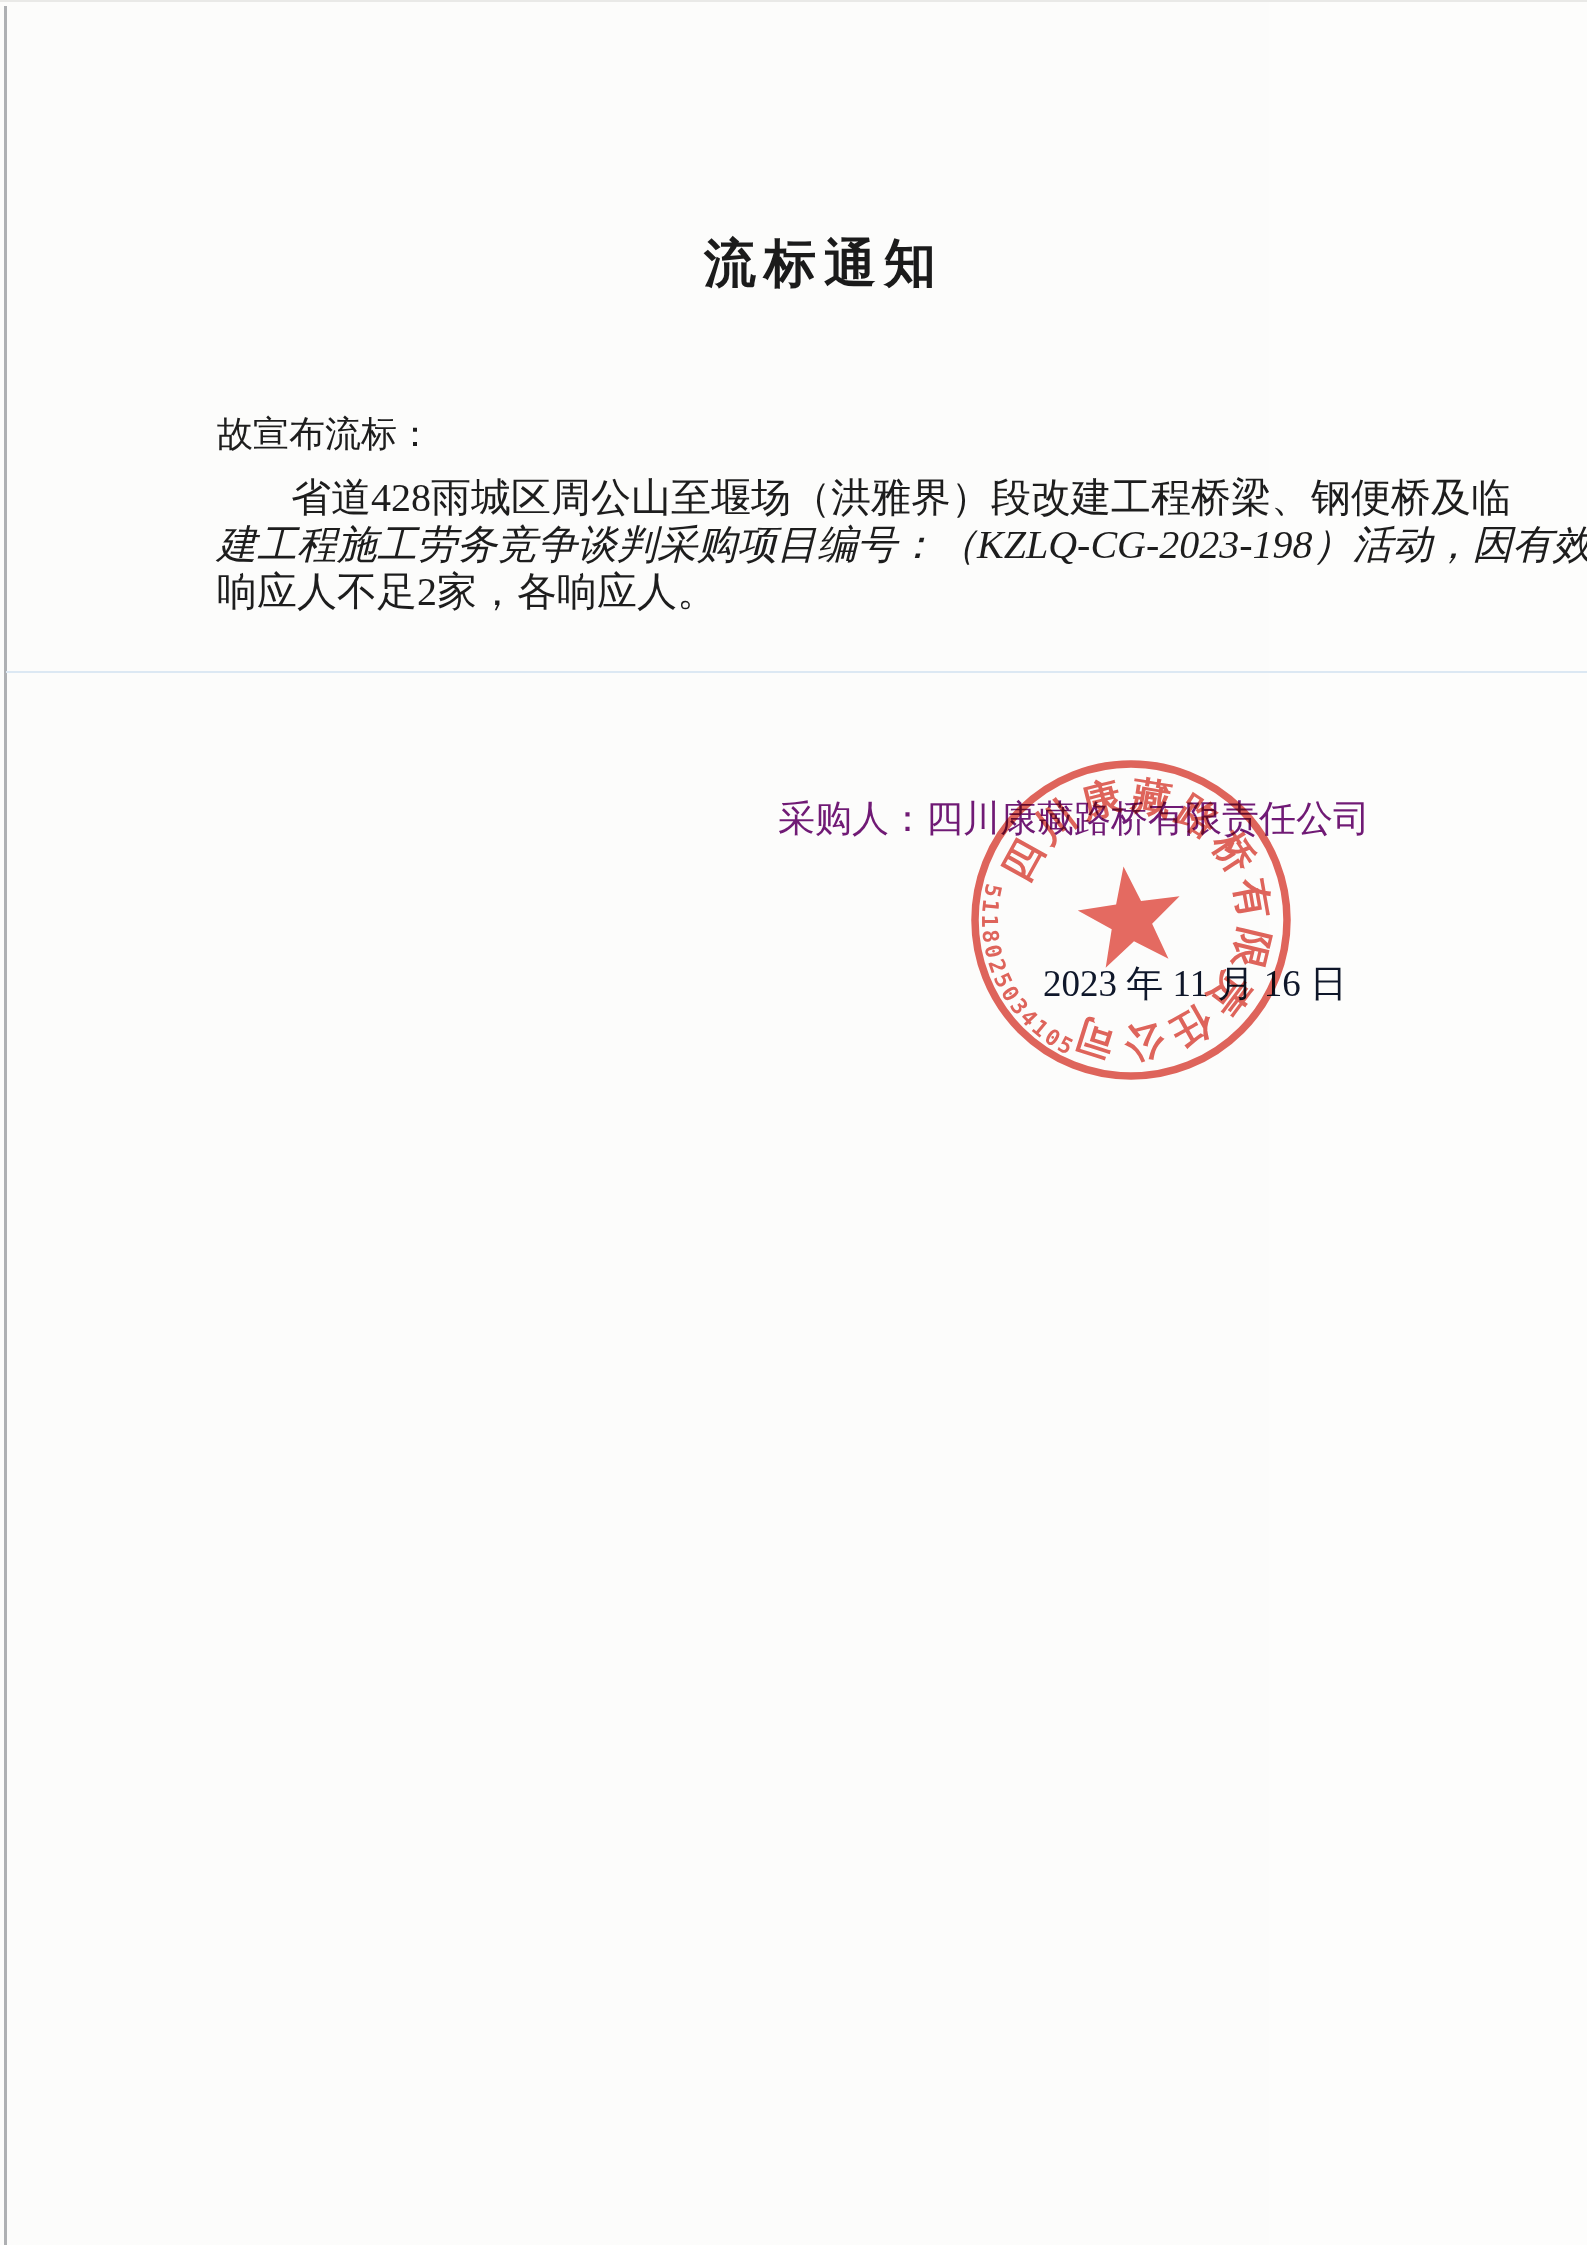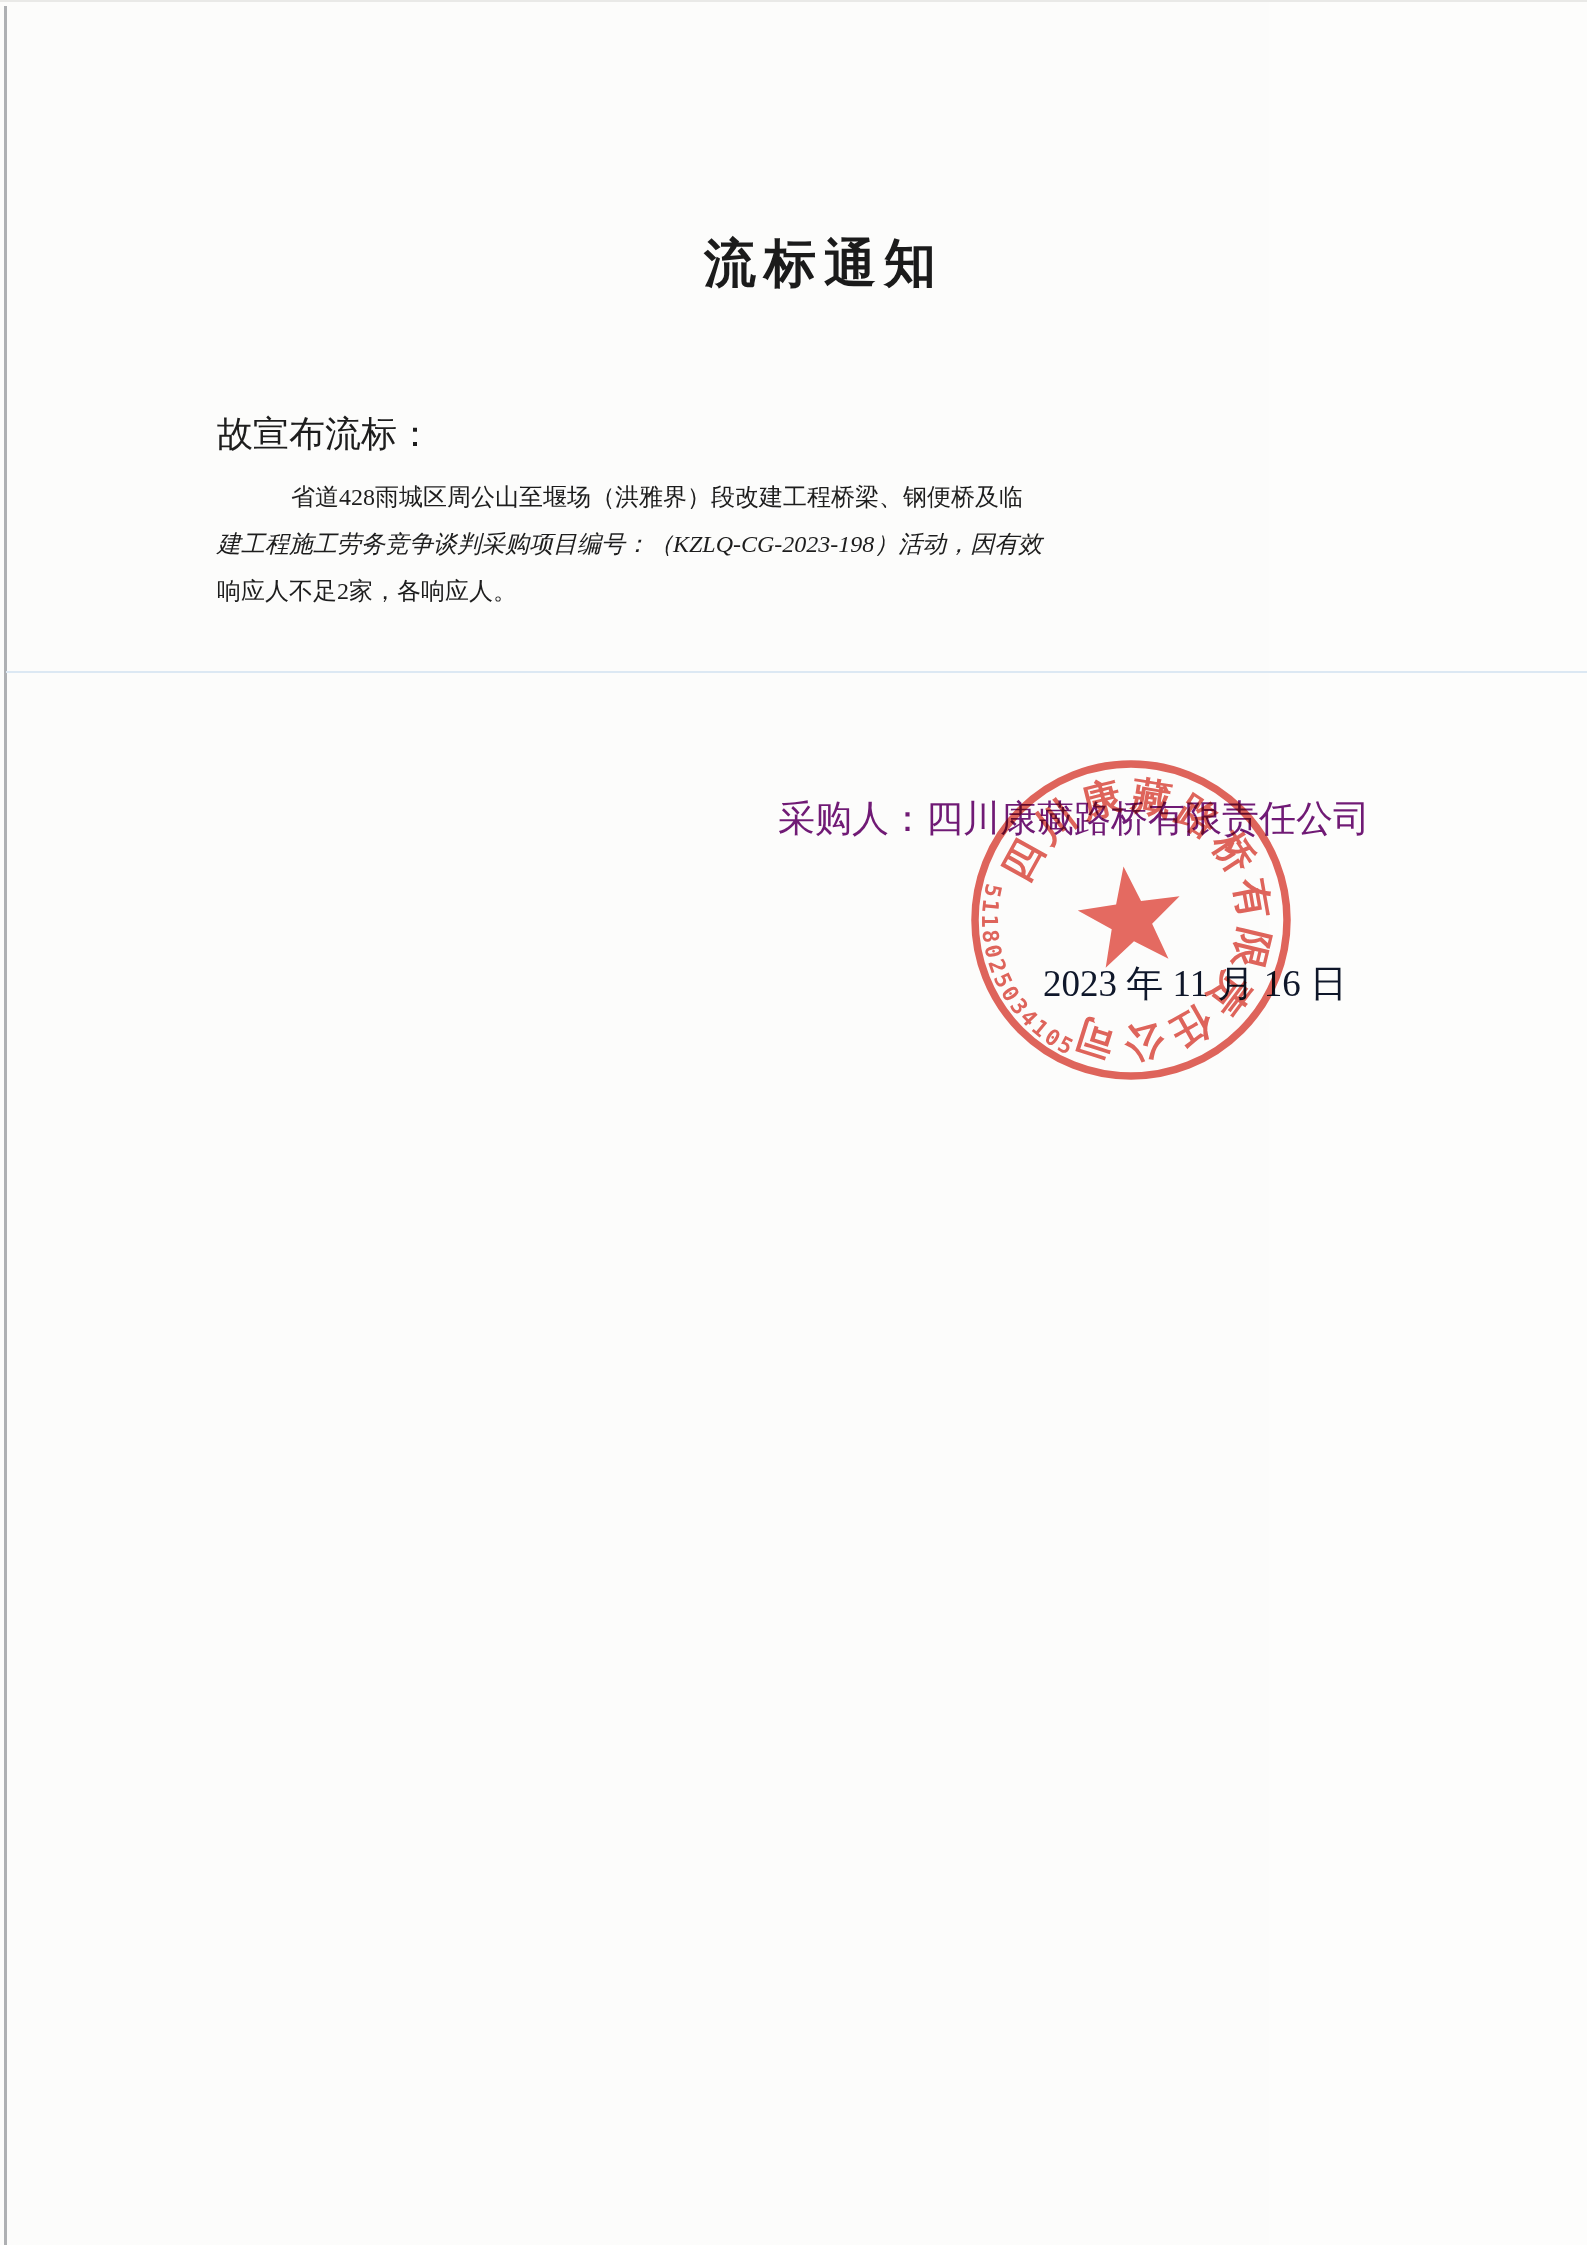--- a/index.html
+++ b/index.html
@@ -35,21 +35,21 @@
     position: absolute; left: 704px; top: 229px;
     font-size: 52px; font-weight: 700; letter-spacing: 8px;
     color: #1b1b1b; white-space: nowrap;
   }
   .salutation {
     position: absolute; left: 217px; top: 410px;
     font-size: 36px; white-space: nowrap; color: #1d1d1d;
   }
   .body-line {
     position: absolute; left: 217px;
-    font-size: 24px; line-height: 47px; white-space: nowrap; color: #1d1d1d;
+    font-size: 40px; line-height: 47px; white-space: nowrap; color: #1d1d1d;
   }
   .body-line-1 { top: 474px; padding-left: 74px; }
   .body-line-2 { top: 521px; font-style: italic; }
   .body-line-3 { top: 568px; }
   .purchaser-line {
     position: absolute; left: 778px; top: 794px;
     font-size: 37px; white-space: nowrap; color: #701a75;
     z-index: 1;
     font-family: Liberation Mono, monospace;
   }

